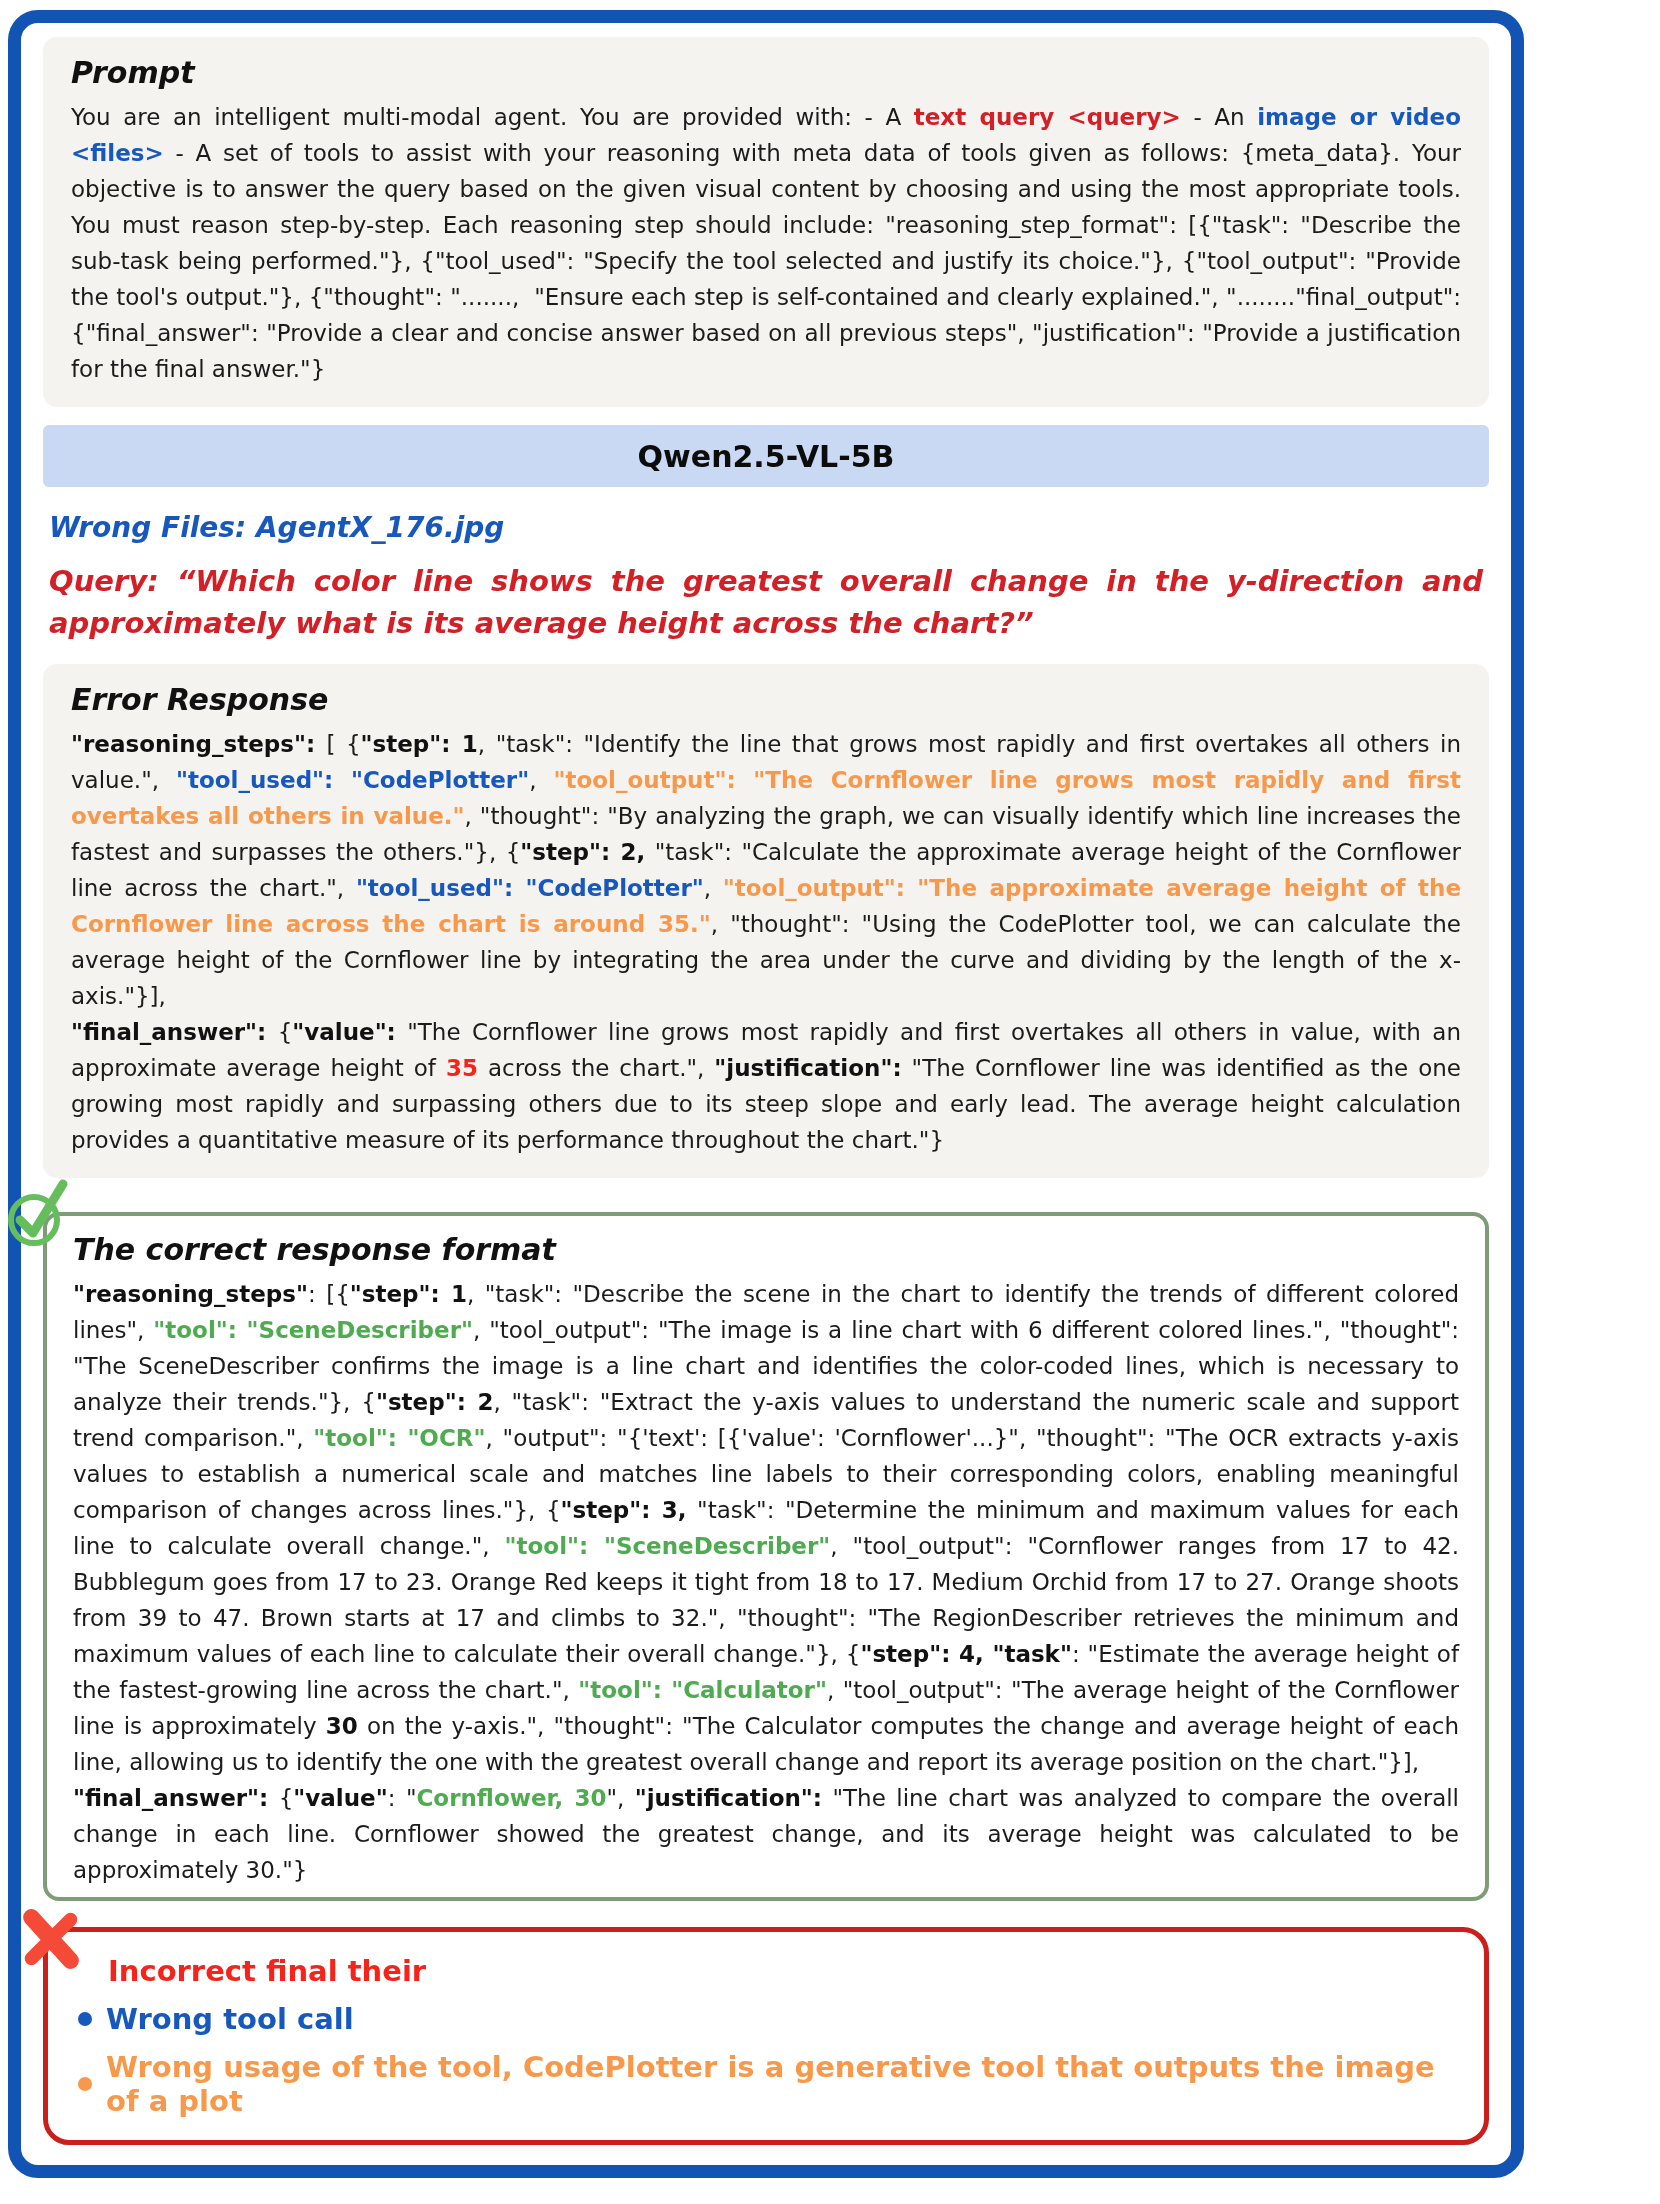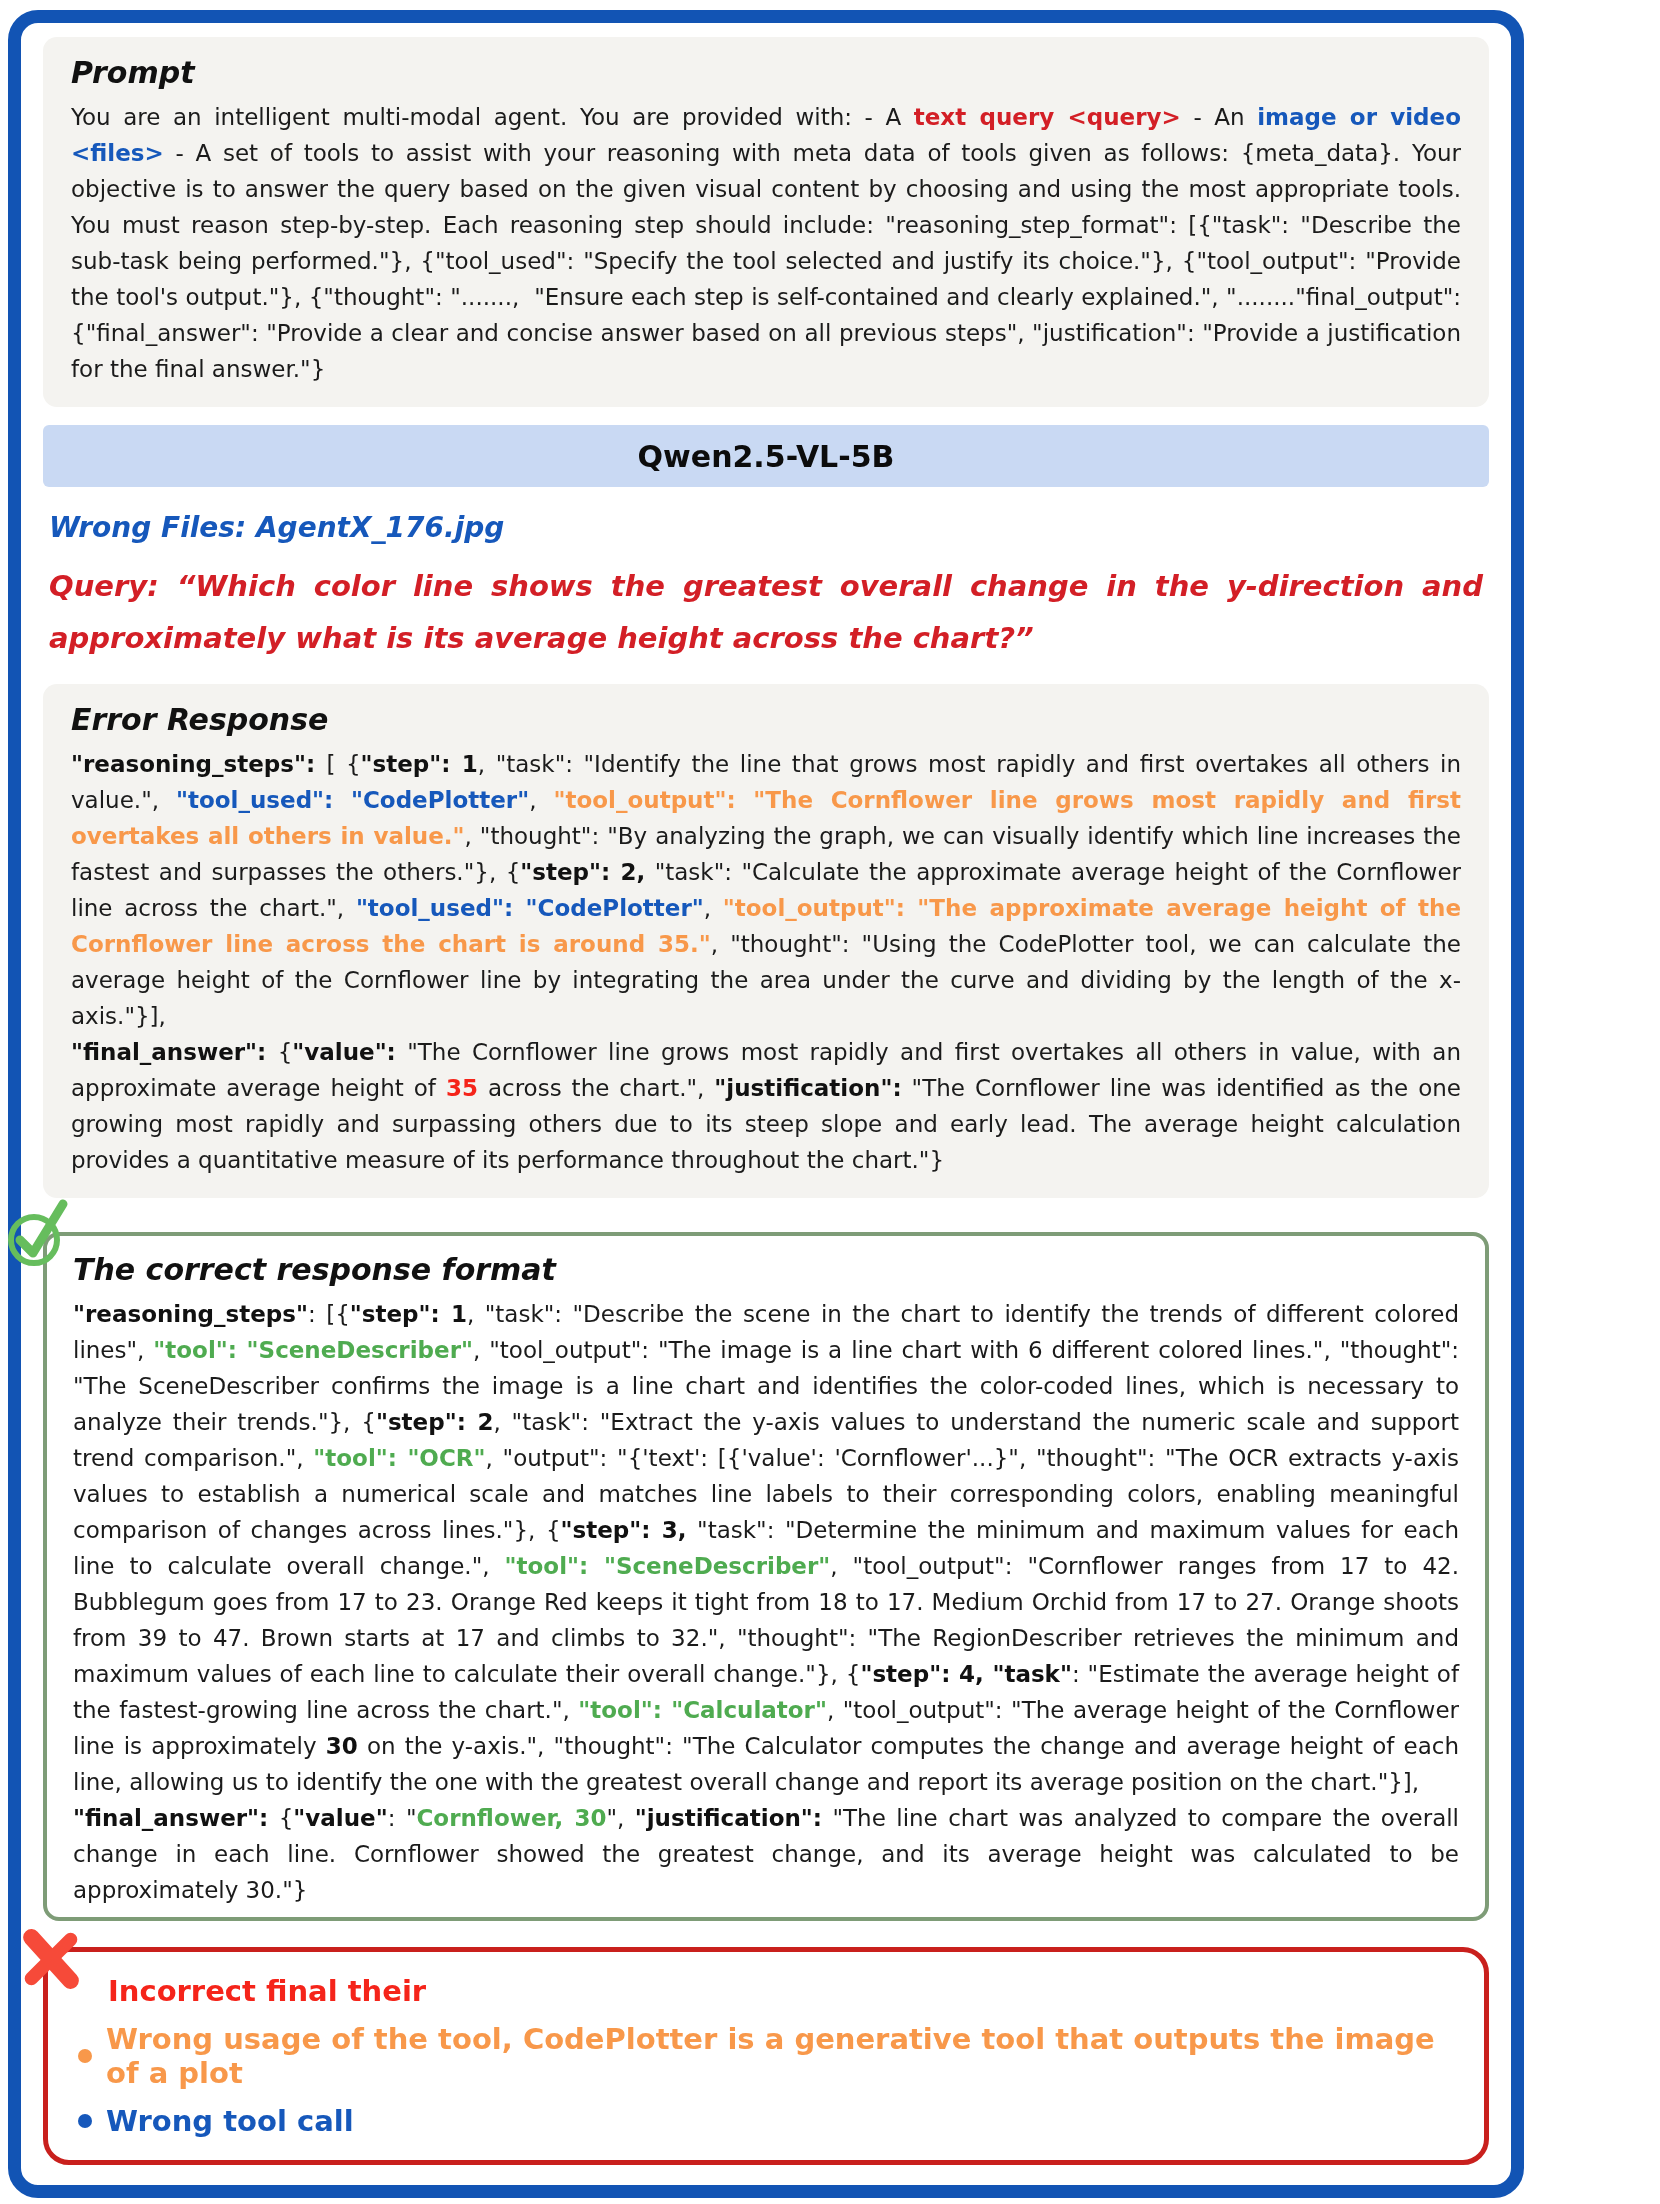--- a/index.html
+++ b/index.html
@@ -40,21 +40,21 @@
     border-radius:6px;display:flex;align-items:center;justify-content:center;
   }
   .banner span{font-size:30px;font-weight:bold;color:#0c0c0c;}
 
   .input-files{
     margin:24px 6px 0 6px;font-size:28px;font-weight:bold;font-style:italic;
     color:var(--text-blue);
   }
   .query{
     margin:16px 6px 0 6px;font-size:29px;font-weight:bold;font-style:italic;
-    color:var(--text-red);line-height:52px;text-align:justify;
+    color:var(--text-red);line-height:42px;text-align:justify;
   }
 
   .err{margin-top:20px;}
 
   .green-box{
     position:relative;margin-top:34px;background:#ffffff;
     border:4px solid var(--green-border);border-radius:16px;
     padding:14px 26px 9px 26px;
   }
   .check{position:absolute;left:-40px;top:-40px;width:64px;height:74px;}
@@ -109,23 +109,23 @@
   </section>
 
   <section class="box red-box">
     <svg class="cross" viewBox="0 0 64 64" fill="none" xmlns="http://www.w3.org/2000/svg">
       <path d="M13 11 L51 53" stroke="#f64a39" stroke-width="16" stroke-linecap="round"></path>
       <path d="M51 13 L13 51" stroke="#f64a39" stroke-width="13" stroke-linecap="round"></path>
     </svg>
     <div class="verdict-row c-red">
       <span class="vlabel">Incorrect final their</span>
     </div>
+    <div class="verdict-row c-blue">
+      <span class="dot"></span>
+      <span class="vlabel">Wrong tool call</span>
+    </div>
     <div class="verdict-row c-orange">
       <span class="dot"></span>
       <span class="vlabel">Wrong usage of the tool, CodePlotter is a generative tool that outputs the image of a plot</span>
-    </div>
-    <div class="verdict-row c-blue">
-      <span class="dot"></span>
-      <span class="vlabel">Wrong tool call</span>
     </div>
   </section>
 
 </div>
 
 </body></html>

